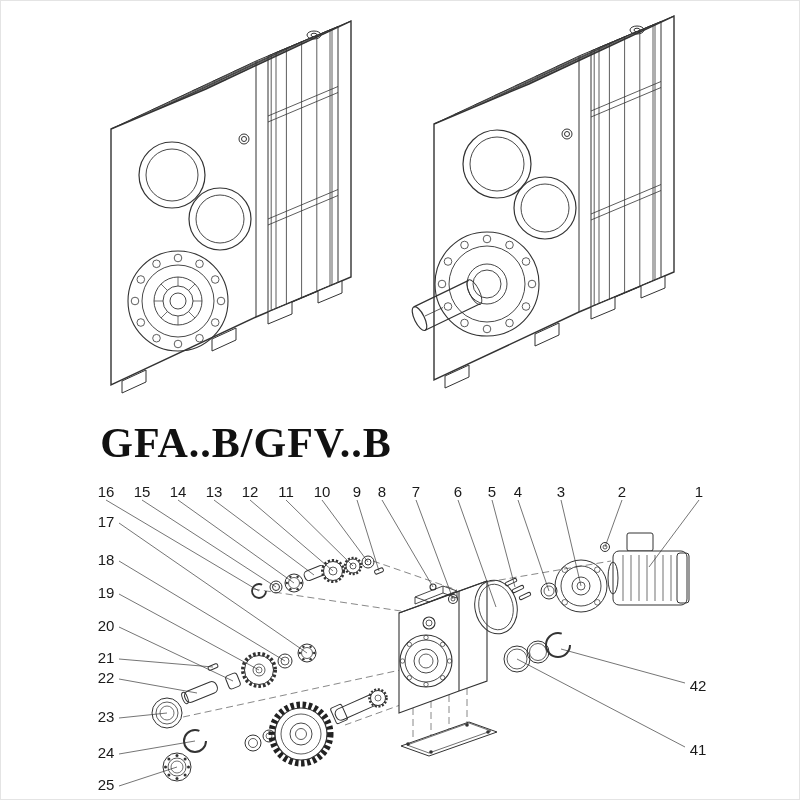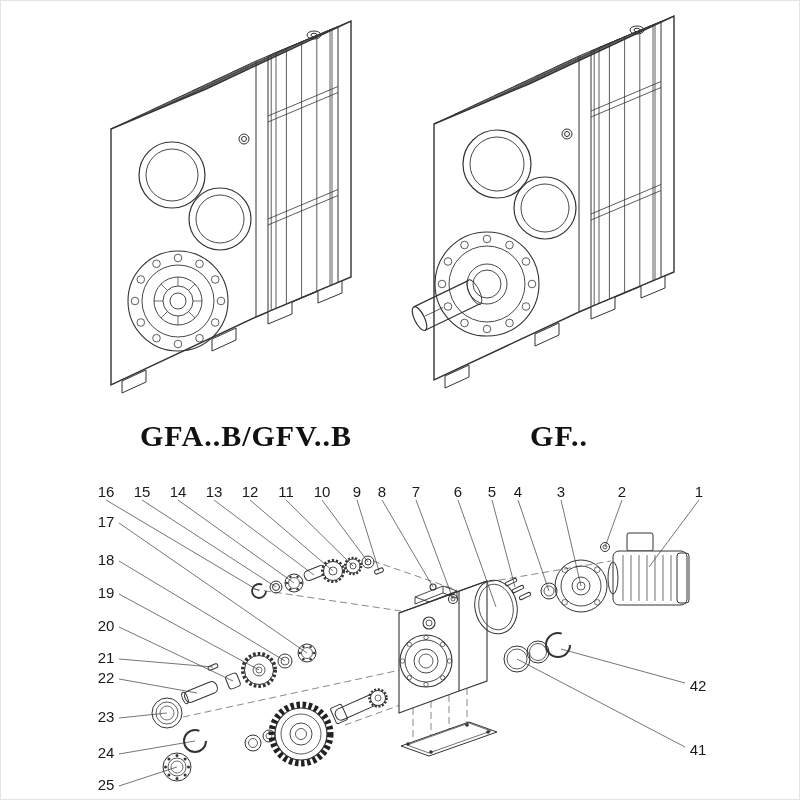--- a/index.html
+++ b/index.html
@@ -3,21 +3,21 @@
 <meta charset="utf-8">
 <style>
   * { margin:0; padding:0; box-sizing:border-box; }
   html,body { width:800px; height:800px; }
   body { background:#fff; font-family:"Liberation Sans",sans-serif; position:relative; overflow:hidden; }
   .stage { position:absolute; inset:0; background:#fff; border:1px solid #e4e4e4; }
   .drawing { position:absolute; }
   #gearbox-left  { left:95px;  top:8px; width:300px; height:398px; }
   #gearbox-right { left:408px; top:5px; width:300px; height:398px; }
   .model-label { position:absolute; top:418px; font-family:"Liberation Serif",serif;
-                 font-weight:700; font-size:30px; letter-spacing:1px; color:#111;
+                 font-weight:700; font-size:42px; letter-spacing:1px; color:#111;
                  text-align:center; white-space:nowrap; }
   #label-left  { left:95px;  width:300px; }
   #label-right { left:408px; width:300px; }
   #exploded-svg { position:absolute; left:0; top:470px; width:800px; height:330px; }
   .callout { font-family:"Liberation Sans",sans-serif; font-size:15px; fill:#1a1a1a; }
   .leader  { stroke:#3a3a3a; stroke-width:0.7; }
   svg { display:block; }
 </style>
 </head>
 <body>
@@ -142,21 +142,20 @@
       <g fill="#fff">
         <path d="M36,370 L60,359 L60,371 L36,382 Z"></path>
         <path d="M126,328 L150,317 L150,329 L126,340 Z"></path>
         <path d="M182,301 L206,291 L206,303 L182,313 Z"></path>
         <path d="M232,280 L256,270 L256,282 L232,292 Z"></path>
       </g>
     </g>
   </svg>
 
   <div id="label-left" class="model-label">GFA..B/GFV..B</div>
-  <div id="label-right" class="model-label">GF..</div>
 
   <svg id="exploded-svg" viewBox="0 470 800 330">
 
     <g stroke="#6a6a6a" stroke-width="0.8" stroke-dasharray="7 4" fill="none">
       <line x1="252" y1="588" x2="400" y2="610"></line>
       <line x1="372" y1="560" x2="456" y2="589"></line>
       <line x1="487" y1="581" x2="610" y2="560"></line>
       <line x1="402" y1="703" x2="344" y2="724"></line>
       <line x1="404" y1="668" x2="182" y2="716"></line>
       <line x1="412" y1="707" x2="412" y2="740"></line>

